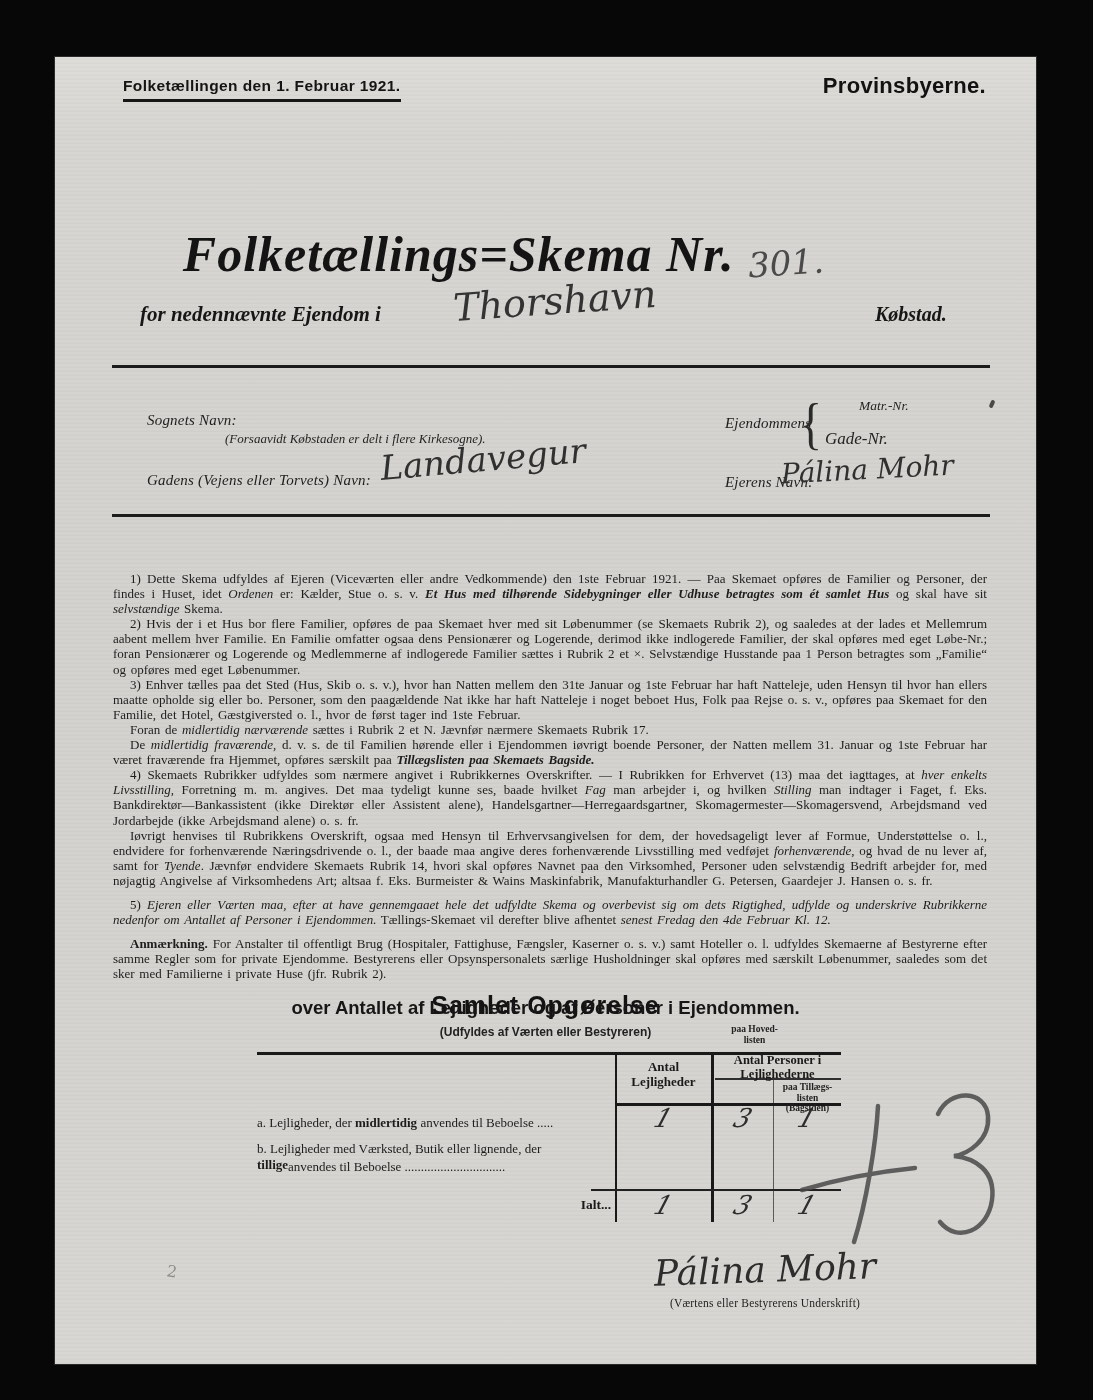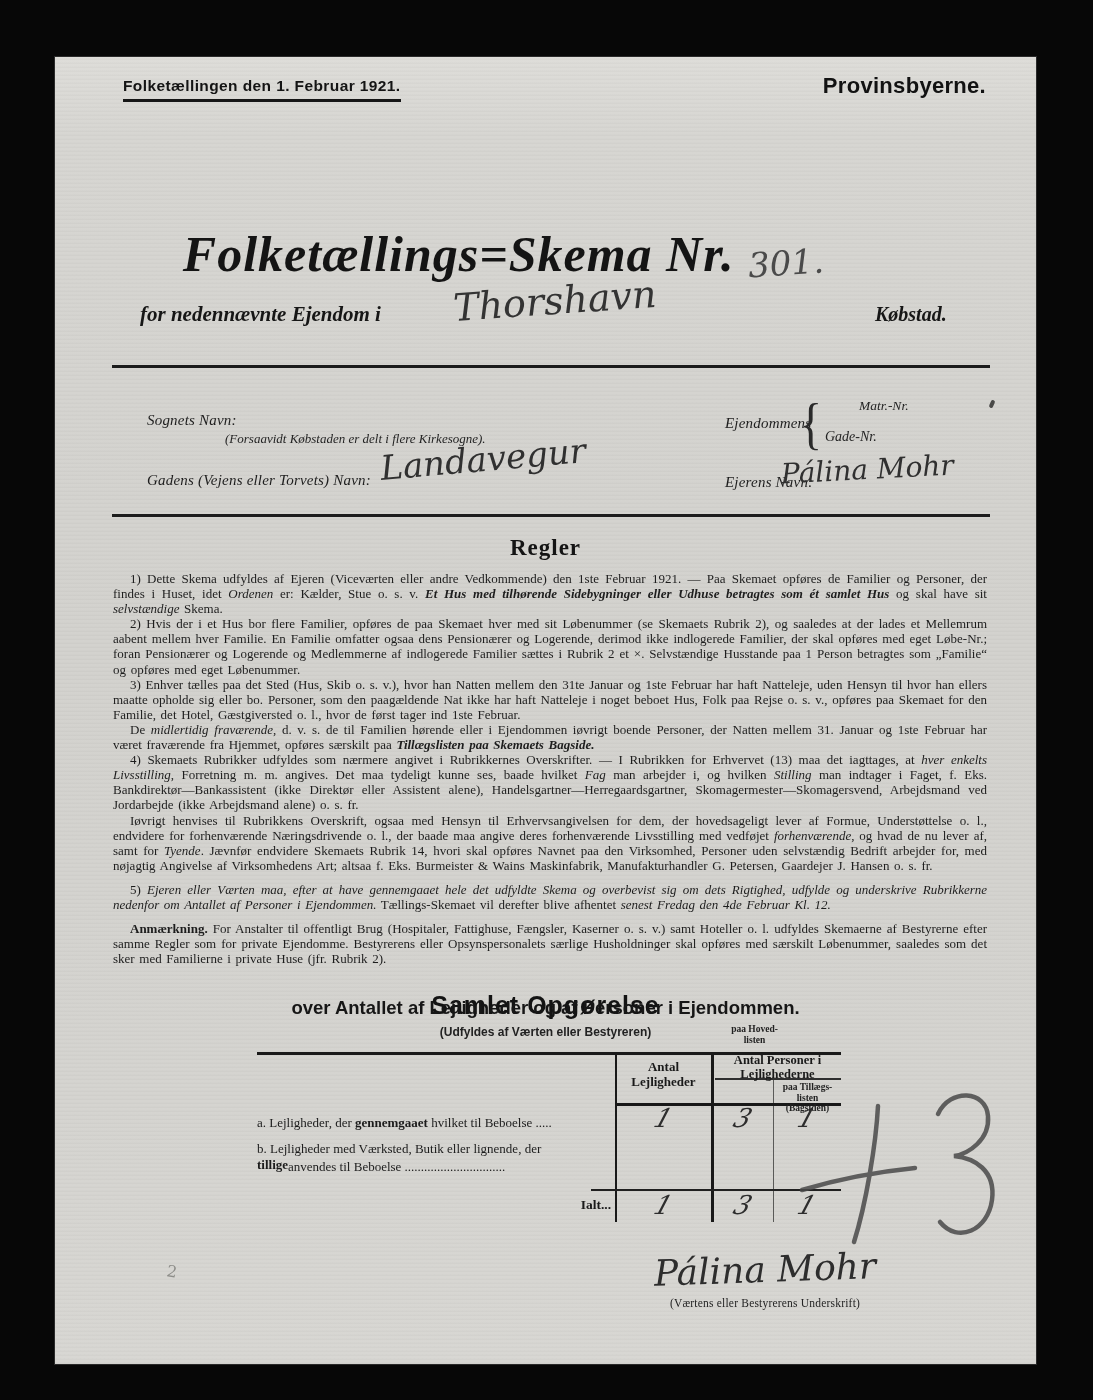--- a/index.html
+++ b/index.html
@@ -95,35 +95,35 @@
   <div class="abs hw hw-place">Thorshavn</div>
   <div class="abs sub-suffix">Købstad.</div>
 
   <div class="abs rule-line" style="left:57px;top:308px;width:878px;"></div>
 
   <div class="abs field-label" style="left:64px;top:355px;">Sognets Navn:</div>
   <div class="abs field-note" style="left:170px;top:374px;">(Forsaavidt Købstaden er delt i flere Kirkesogne).</div>
   <div class="abs field-label" style="left:642px;top:358px;">Ejendommens</div>
   <div class="abs brace">{</div>
   <div class="abs field-note" style="left:804px;top:341px;font-size:13.5px;">Matr.-Nr.</div>
-  <div class="abs field-note" style="left:770px;top:372px;font-size:14px;">Gade-Nr.</div>
+  <div class="abs field-note" style="left:770px;top:372px;font-size:17px;">Gade-Nr.</div>
   <div class="abs speck"></div>
 
   <div class="abs field-label" style="left:64px;top:415px;">Gadens (Vejens eller Torvets) Navn:</div>
   <div class="abs hw hw-street">Landavegur</div>
   <div class="abs field-label" style="left:642px;top:417px;">Ejerens Navn:</div>
   <div class="abs hw hw-owner">Pálina Mohr</div>
 
   <div class="abs rule-line" style="left:57px;top:457px;width:878px;"></div>
 
-  <div class="abs regler-h">Regler</div>
   <div class="abs rules">
       <p><span>1)  Dette Skema udfyldes af Ejeren (Viceværten eller andre Vedkommende) den 1ste Februar 1921. — Paa Skemaet opføres de Familier og Personer, der findes i Huset, idet </span><span class="it">Ordenen</span><span> er: Kælder, Stue o. s. v.  </span><span class="it bd">Et Hus med tilhørende Sidebygninger eller Udhuse betragtes som ét samlet Hus</span><span> og skal have sit </span><span class="it">selvstændige</span><span> Skema.</span></p>
       <p><span>2)  Hvis der i et Hus bor flere Familier, opføres de paa Skemaet hver med sit Løbenummer (se Skemaets Rubrik 2), og saaledes at der lades et Mellemrum aabent mellem hver Familie.  En Familie omfatter ogsaa dens Pensionærer og Logerende, derimod ikke indlogerede Familier, der skal opføres med eget Løbe-Nr.; foran Pensionærer og Logerende og Medlemmerne af indlogerede Familier sættes i Rubrik 2 et ×.  Selvstændige Husstande paa 1 Person betragtes som „Familie“ og opføres med eget Løbenummer.</span></p>
       <p><span>3)  Enhver tælles paa det Sted (Hus, Skib o. s. v.), hvor han Natten mellem den 31te Januar og 1ste Februar har haft Natteleje, uden Hensyn til hvor han ellers maatte opholde sig eller bo.  Personer, som den paagældende Nat ikke har haft Natteleje i noget beboet Hus, Folk paa Rejse o. s. v., opføres paa Skemaet for den Familie, det Hotel, Gæstgiversted o. l., hvor de først tager ind 1ste Februar.</span></p>
+      <p><span>Foran de </span><span class="it">midlertidig nærværende</span><span> sættes i Rubrik 2 et N.  Jævnfør nærmere Skemaets Rubrik 17.</span></p>
       <p><span>De </span><span class="it">midlertidig fraværende</span><span>, d. v. s. de til Familien hørende eller i Ejendommen iøvrigt boende Personer, der Natten mellem 31. Januar og 1ste Februar har været fraværende fra Hjemmet, opføres særskilt paa </span><span class="it bd">Tillægslisten paa Skemaets Bagside.</span></p>
       <p><span>4)  Skemaets Rubrikker udfyldes som nærmere angivet i Rubrikkernes Overskrifter. — I Rubrikken for Erhvervet (13) maa det iagttages, at </span><span class="it">hver enkelts Livsstilling</span><span>, Forretning m. m. angives.  Det maa tydeligt kunne ses, baade hvilket </span><span class="it">Fag</span><span> man arbejder i, og hvilken </span><span class="it">Stilling</span><span> man indtager i Faget, f. Eks. Bankdirektør—Bankassistent (ikke Direktør eller Assistent alene), Handelsgartner—Herregaardsgartner, Skomagermester—Skomagersvend, Arbejdsmand ved Jordarbejde (ikke Arbejdsmand alene) o. s. fr.</span></p>
       <p><span>Iøvrigt henvises til Rubrikkens Overskrift, ogsaa med Hensyn til Erhvervsangivelsen for dem, der hovedsageligt lever af Formue, Understøttelse o. l., endvidere for forhenværende Næringsdrivende o. l., der baade maa angive deres forhenværende Livsstilling med vedføjet </span><span class="it">forhenværende</span><span>, og hvad de nu lever af, samt for </span><span class="it">Tyende</span><span>.  Jævnfør endvidere Skemaets Rubrik 14, hvori skal opføres Navnet paa den Virksomhed, Personer uden selvstændig Bedrift arbejder for, med nøjagtig Angivelse af Virksomhedens Art; altsaa f. Eks. Burmeister &amp; Wains Maskinfabrik, Manufakturhandler G. Petersen, Gaardejer J. Hansen o. s. fr.</span></p>
       <p class="gap"><span>5)  </span><span class="it">Ejeren eller Værten maa, efter at have gennemgaaet hele det udfyldte Skema og overbevist sig om dets Rigtighed, udfylde og underskrive Rubrikkerne nedenfor om Antallet af Personer i Ejendommen.</span><span>  Tællings-Skemaet vil derefter blive afhentet </span><span class="it">senest Fredag den 4de Februar Kl. 12.</span></p>
       <p class="gap"><span class="bd">Anmærkning.</span><span>  For Anstalter til offentligt Brug (Hospitaler, Fattighuse, Fængsler, Kaserner o. s. v.) samt Hoteller o. l. udfyldes Skemaerne af Bestyrerne efter samme Regler som for private Ejendomme.  Bestyrerens eller Opsynspersonalets særlige Husholdninger skal opføres med særskilt Løbenummer, saaledes som det sker med Familierne i private Huse (jfr. Rubrik 2).</span></p>
     </div>
 
   <div class="abs s-title">Samlet Opgørelse</div>
   <div class="abs s-sub">over Antallet af Lejligheder og af Personer i Ejendommen.</div>
   <div class="abs s-note">(Udfyldes af Værten eller Bestyreren)</div>
@@ -134,21 +134,21 @@
   <div class="abs" style="left:718px;top:1022px;width:1px;height:143px;background:#5a5a58;"></div>
   <div class="abs" style="left:660px;top:1021px;width:126px;height:2px;background:#2e2e2e;"></div>
   <div class="abs tbl-line" style="left:560px;top:1046px;width:226px;height:3px;"></div>
   <div class="abs" style="left:536px;top:1132px;width:250px;height:2px;background:#202020;"></div>
 
   <div class="abs th th-antal">Antal Lejligheder</div>
   <div class="abs th th-group">Antal Personer i Lejlighederne</div>
   <div class="abs th-small" style="left:660px;top:967px;width:55px;padding-left:12px;">paa Hoved-listen</div>
   <div class="abs th-small" style="left:720px;top:1025px;width:65px;">paa Tillægs-listen (Bagsiden)</div>
 
-  <div class="abs row-label" style="left:202px;top:1058px;width:356px;"><span>a.  Lejligheder, der </span><span class="bd">gennemgaaet</span><span> hvilket til Beboelse .....</span></div>
+  <div class="abs row-label" style="left:202px;top:1058px;width:356px;"><span>a.  Lejligheder, der </span><span class="bd">midlertidig</span><span> anvendes til Beboelse .....</span></div>
   <div class="abs vcell hw hw-cell" style="left:562px;top:1046px;width:93px;">1</div>
   <div class="abs vcell hw hw-cell" style="left:659px;top:1046px;width:58px;">3</div>
   <div class="abs vcell hw hw-cell" style="left:719px;top:1046px;width:66px;">1</div>
 
   <div class="abs row-label" style="left:202px;top:1084px;width:292px;"><span>b.  Lejligheder med Værksted, Butik eller lignende, der </span><span class="bd">tillige</span></div>
   <div class="abs row-label" style="left:233px;top:1102px;width:330px;">anvendes til Beboelse ...............................</div>
 
   <div class="abs ialt" style="left:478px;top:1140px;width:78px;">Ialt...</div>
   <div class="abs vcell hw hw-cell" style="left:562px;top:1133px;width:93px;">1</div>
   <div class="abs vcell hw hw-cell" style="left:659px;top:1133px;width:58px;">3</div>

